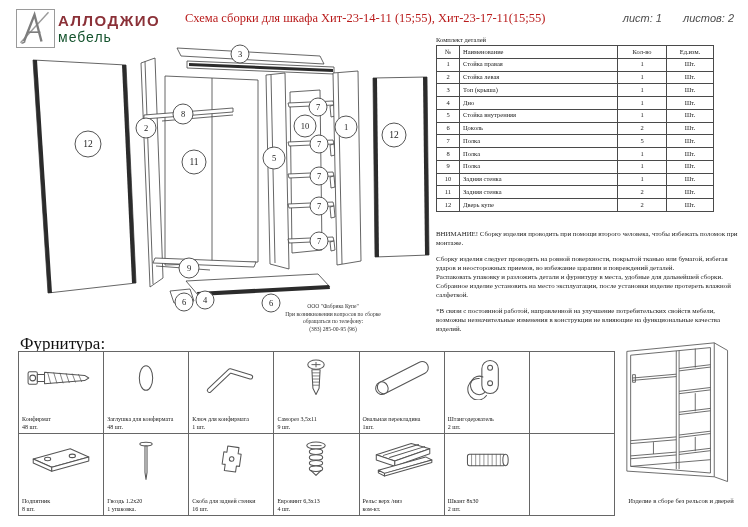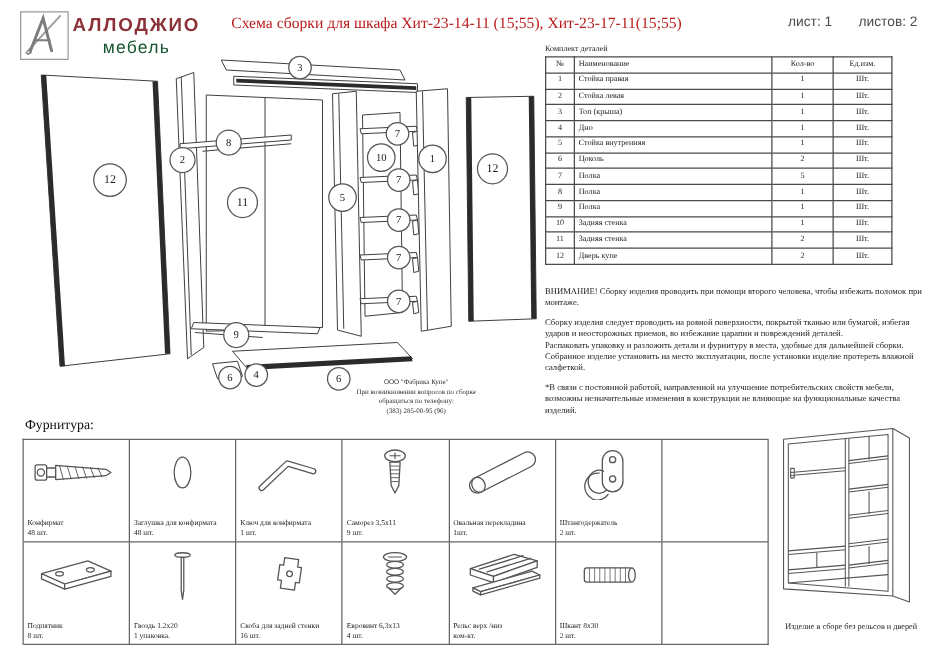--- a/index.html
+++ b/index.html
@@ -1,43 +1,43 @@
 <!DOCTYPE html>
 <html><head>
 <meta charset="utf-8">
 <style>
   html,body{margin:0;padding:0;background:#fff;}
   .page{position:relative;width:748px;height:527px;background:#fff;overflow:hidden;
         font-family:"Liberation Serif",serif;color:#222;}
   
   .logo-box{position:absolute;left:16px;top:9px;width:37px;height:37px;border:1px solid #9a9a9a;}
-  .brand{position:absolute;left:58px;top:12px;text-align:center;font-family:"Liberation Sans",sans-serif;}
+  .brand{position:absolute;left:58px;top:12px;text-align:left;font-family:"Liberation Sans",sans-serif;}
   .brand-name{font-size:15px;font-weight:bold;letter-spacing:1.5px;color:#8b3138;}
   .brand-sub{font-size:14px;color:#14532d;margin-top:0px;letter-spacing:1px;}
   .title{position:absolute;left:185px;top:9px;font-size:12.5px;line-height:1.45;color:#b91c1c;}
   .sheetinfo{position:absolute;right:14px;top:12px;font-family:"Liberation Sans",sans-serif;
              font-size:11px;color:#4d4d4d;}
-  .sheetinfo span{margin-left:18px;}
+  .sheetinfo span{margin-left:18px;font-style:italic;}
   
   .parts{position:absolute;left:436px;top:36px;width:278px;}
   .parts-caption{font-size:6.5px;margin-bottom:2px;color:#222;}
   table.parts-table{border-collapse:collapse;width:100%;}
   .parts-table th,.parts-table td{border:1px solid #4a4a4a;font-size:6.5px;font-weight:normal;
       padding:1.5px 3px;line-height:1.35;text-align:left;white-space:nowrap;}
   .parts-table th:nth-child(1),.parts-table td:nth-child(1){width:16px;text-align:center;}
   .parts-table th:nth-child(3),.parts-table td:nth-child(3){width:42px;text-align:center;}
   .parts-table th:nth-child(4),.parts-table td:nth-child(4){width:40px;text-align:center;}
   
   .warnings{position:absolute;left:436px;top:230px;width:306px;font-size:6.9px;line-height:1.3;color:#1c1c1c;}
   .warnings .para{margin-bottom:7px;}
   
   .mfr{position:absolute;left:243px;top:303px;width:180px;text-align:center;
        font-size:5.6px;line-height:1.35;color:#333;}
   
-  .hw-caption{position:absolute;left:20px;top:334px;font-size:11px;color:#111;}
+  .hw-caption{position:absolute;left:20px;top:334px;font-size:17px;color:#111;}
   .hw-grid{position:absolute;left:18px;top:351px;width:596px;display:grid;
            grid-template-columns:repeat(7,1fr);grid-auto-rows:82px;
            border-top:1px solid #666;border-left:1px solid #666;background:#fff;}
   .hw-cell{border-right:1px solid #666;border-bottom:1px solid #666;position:relative;}
   .hw-icon{height:52px;display:flex;align-items:center;justify-content:center;}
   .hw-icon svg{width:72px;height:44px;}
   .hw-label{position:absolute;left:3px;bottom:2px;right:2px;font-size:6px;line-height:1.25;color:#1c1c1c;}
   
   .assembled{position:absolute;left:616px;top:340px;width:130px;}
   .assembled-caption{font-size:6.6px;text-align:center;margin-top:1px;color:#1c1c1c;white-space:nowrap;}

